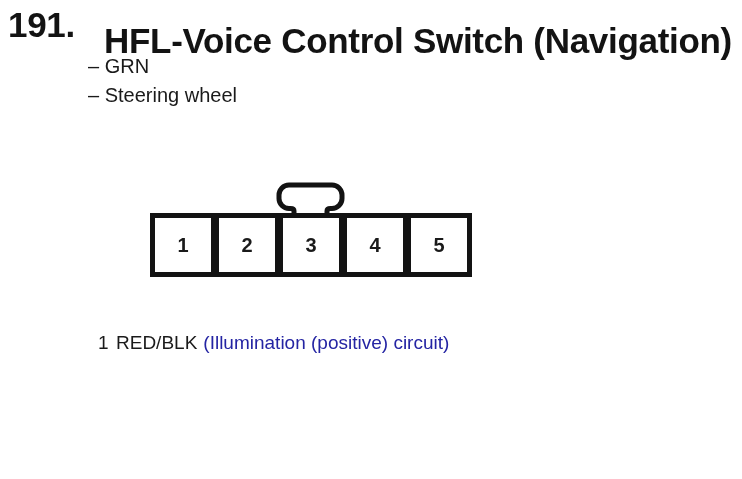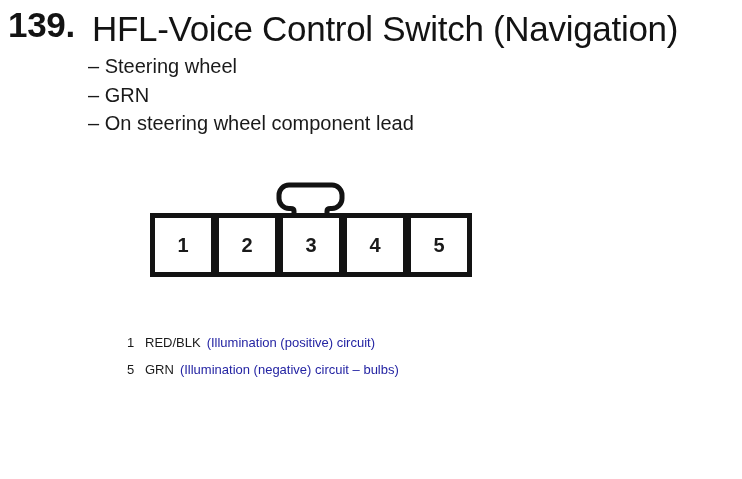--- a/index.html
+++ b/index.html
@@ -21,23 +21,23 @@
     display: flex;
     white-space: nowrap;
     font-weight: bold;
     font-size: 35px;
     line-height: 44px;
     letter-spacing: -0.3px;
     color: #131313;
   }
   .title-num { width: 80px; flex: 0 0 auto; }
   .title-text {
-    margin: 4px;
+    margin: 16px;
     font-size: inherit;
-    font-weight: normal;
+    font-weight: bold;
     line-height: inherit;
     letter-spacing: inherit;
   }
 
   
   .notes {
     position: absolute;
     left: 88px;
     top: 52px;
     font-size: 20px;
@@ -71,48 +71,47 @@
     justify-content: center;
     font-weight: bold;
     font-size: 20px;
     color: #1a1a1a;
   }
   .cell + .cell { margin-left: -2px; }
 
   
   .pinlist {
     position: absolute;
-    left: 127px;
+    left: 98px;
     top: 329px;
-    font-size: 13px;
+    font-size: 19px;
     color: #1a1a1a;
   }
   .pin-row {
     height: 27.2px;
     line-height: 27.2px;
     white-space: nowrap;
   }
   .pin-num { display: inline-block; width: 15px; }
   .pin-color { margin-left: 3px; }
   .pin-circuit { margin-left: 6px; color: #2424a3; }
 </style>
 </head>
 <body>
 
 <div class="page">
 
   <header class="title-row">
-    <span class="title-num">139.</span>
+    <span class="title-num">191.</span>
     <h1 class="title-text">HFL-Voice Control Switch (Navigation)</h1>
   </header>
 
   <div class="notes">
+    <div>– GRN</div>
     <div>– Steering wheel</div>
-    <div>– GRN</div>
-    <div>– On steering wheel component lead</div>
   </div>
 
   <svg class="tab-svg" width="84" height="38" viewBox="0 0 84 38">
     <path d="M 25 38 L 25 32 Q 25 29.5 21.5 29.5 L 20 29.5
              A 10 10 0 0 1 10 19.5 L 10 16
              A 10 10 0 0 1 20 6 L 63 6
              A 10 10 0 0 1 73 16 L 73 19.5
              A 10 10 0 0 1 63 29.5 L 61.5 29.5
              Q 58 29.5 58 32 L 58 38" fill="#ffffff" stroke="#131313" stroke-width="5" stroke-linejoin="round" stroke-linecap="butt"></path>
   </svg>
@@ -130,16 +129,15 @@
     <div class="cell">
       <span>4</span>
     </div>
     <div class="cell">
       <span>5</span>
     </div>
   </div>
 
   <div class="pinlist">
     <div class="pin-row"><span class="pin-num">1</span><span class="pin-color">RED/BLK</span><span class="pin-circuit">(Illumination (positive) circuit)</span></div>
-    <div class="pin-row"><span class="pin-num">5</span><span class="pin-color">GRN</span><span class="pin-circuit">(Illumination (negative) circuit – bulbs)</span></div>
   </div>
 
 </div>
 
 </body></html>

